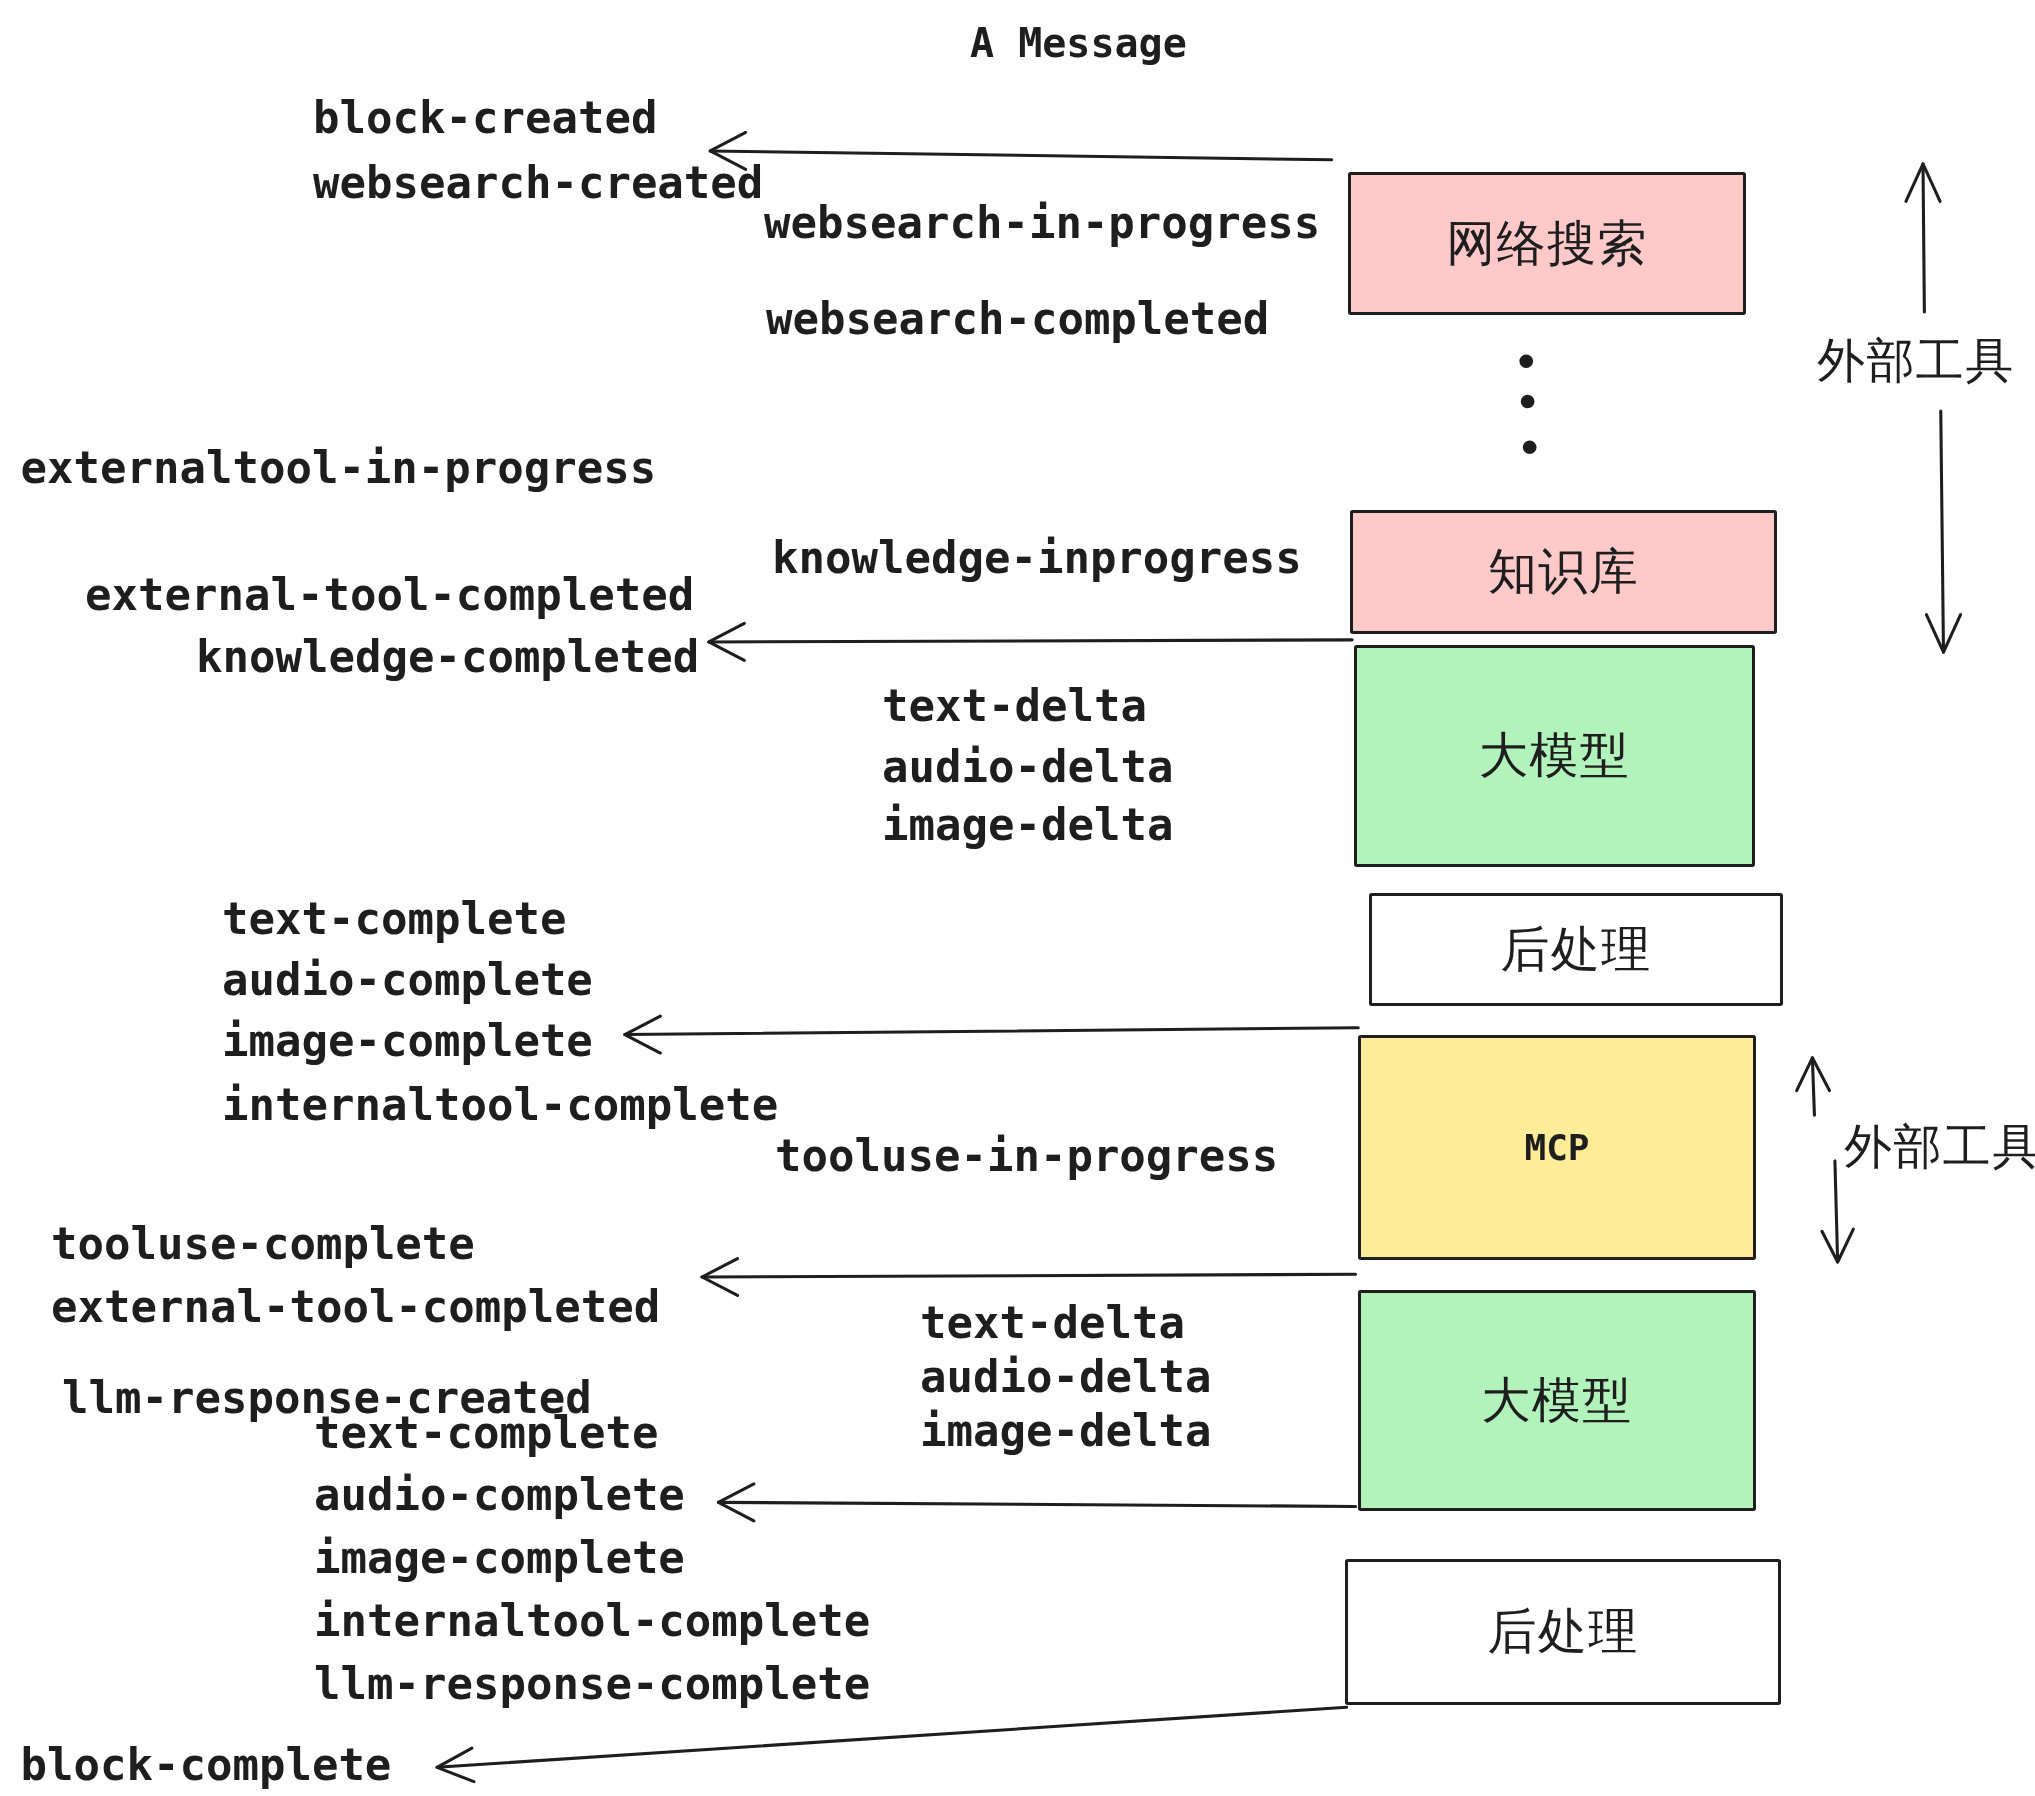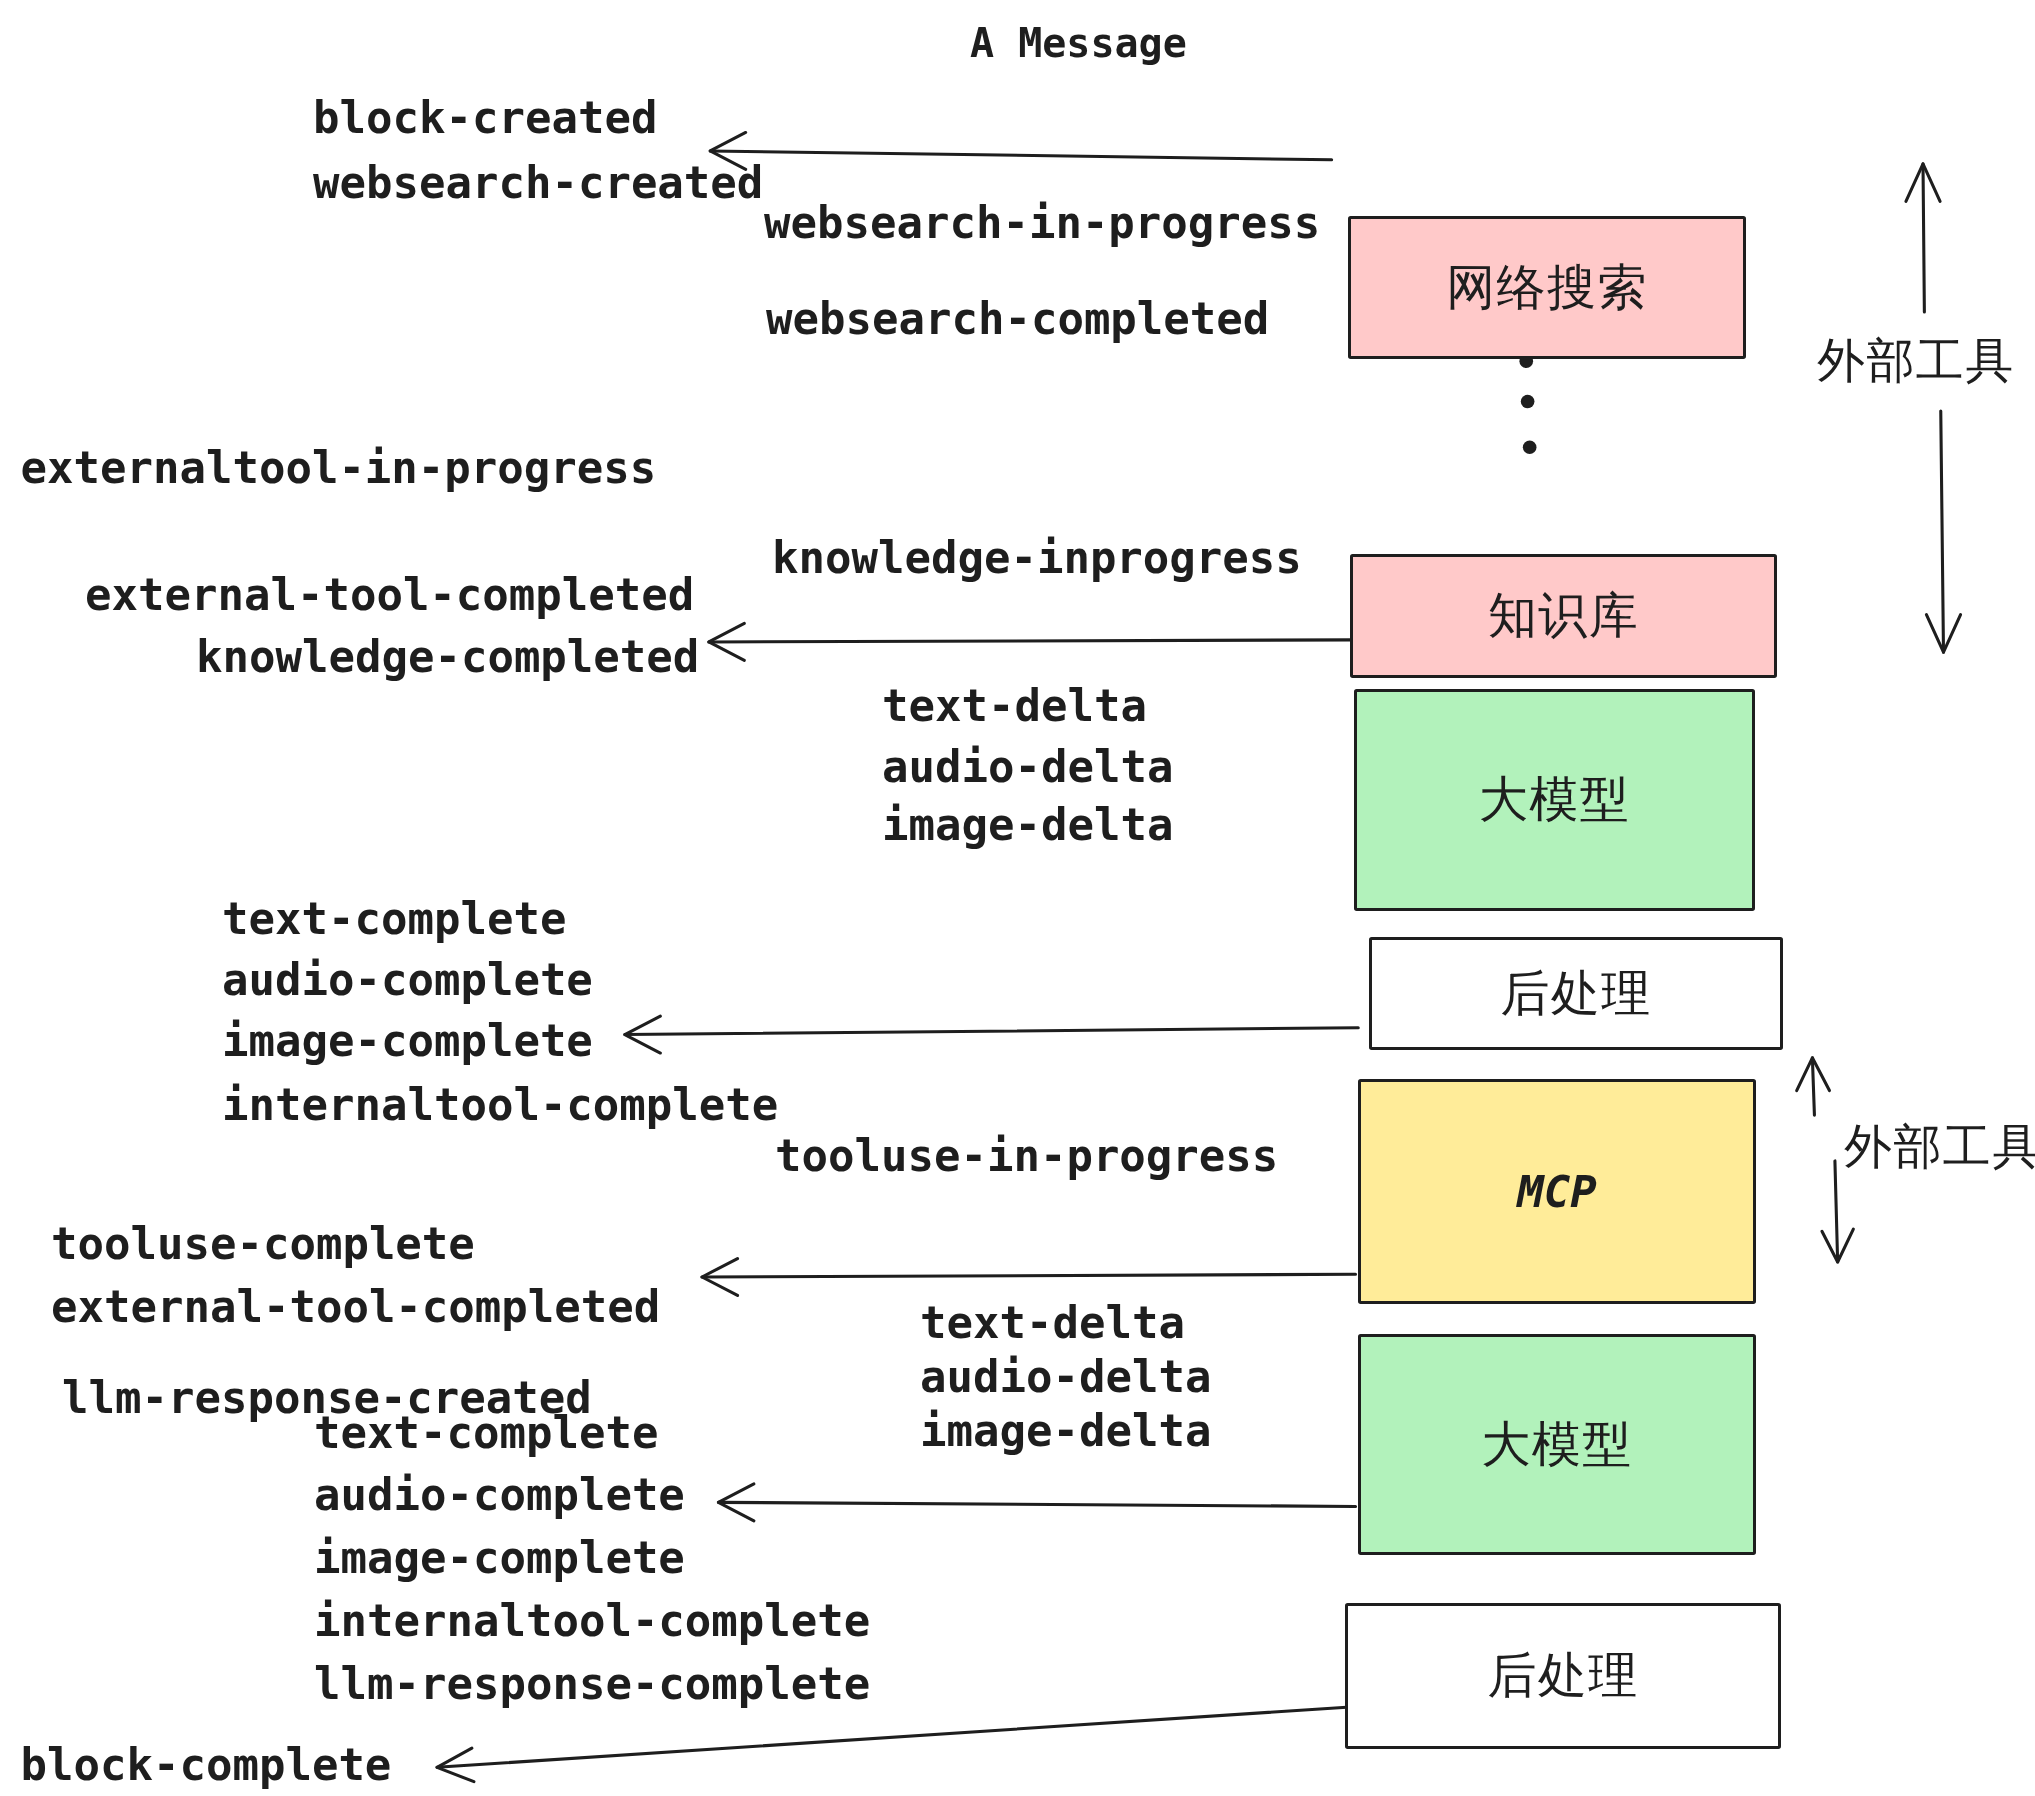--- a/index.html
+++ b/index.html
@@ -37,36 +37,34 @@
   }
   .box {
     position: absolute;
     box-sizing: border-box;
     border: 3.4px solid var(--stroke, #1e1e1e);
     border-radius: 2.7px;
     display: flex;
     align-items: center;
     justify-content: center;
     background: #ffffff;
-    margin-top: 44px;
   }
   .box-label {
     font-family: "Liberation Sans", "DejaVu Sans", sans-serif;
     font-size: 49px;
     font-weight: 500;
     letter-spacing: 1.4px;
     white-space: nowrap;
     color: #1e1e1e;
   }
   .box-label.mono {
     font-family: "DejaVu Sans Mono", "Liberation Mono", monospace;
-    font-size: 44px;
+    font-size: 36px;
     font-weight: 600;
     letter-spacing: 0;
-    font-style: italic;
   }
   .side-label {
     position: absolute;
     transform: translateY(-50%);
     font-family: "Liberation Sans", "DejaVu Sans", sans-serif;
     font-size: 48px;
     font-weight: 500;
     letter-spacing: 1.4px;
     white-space: nowrap;
     color: #1e1e1e;

